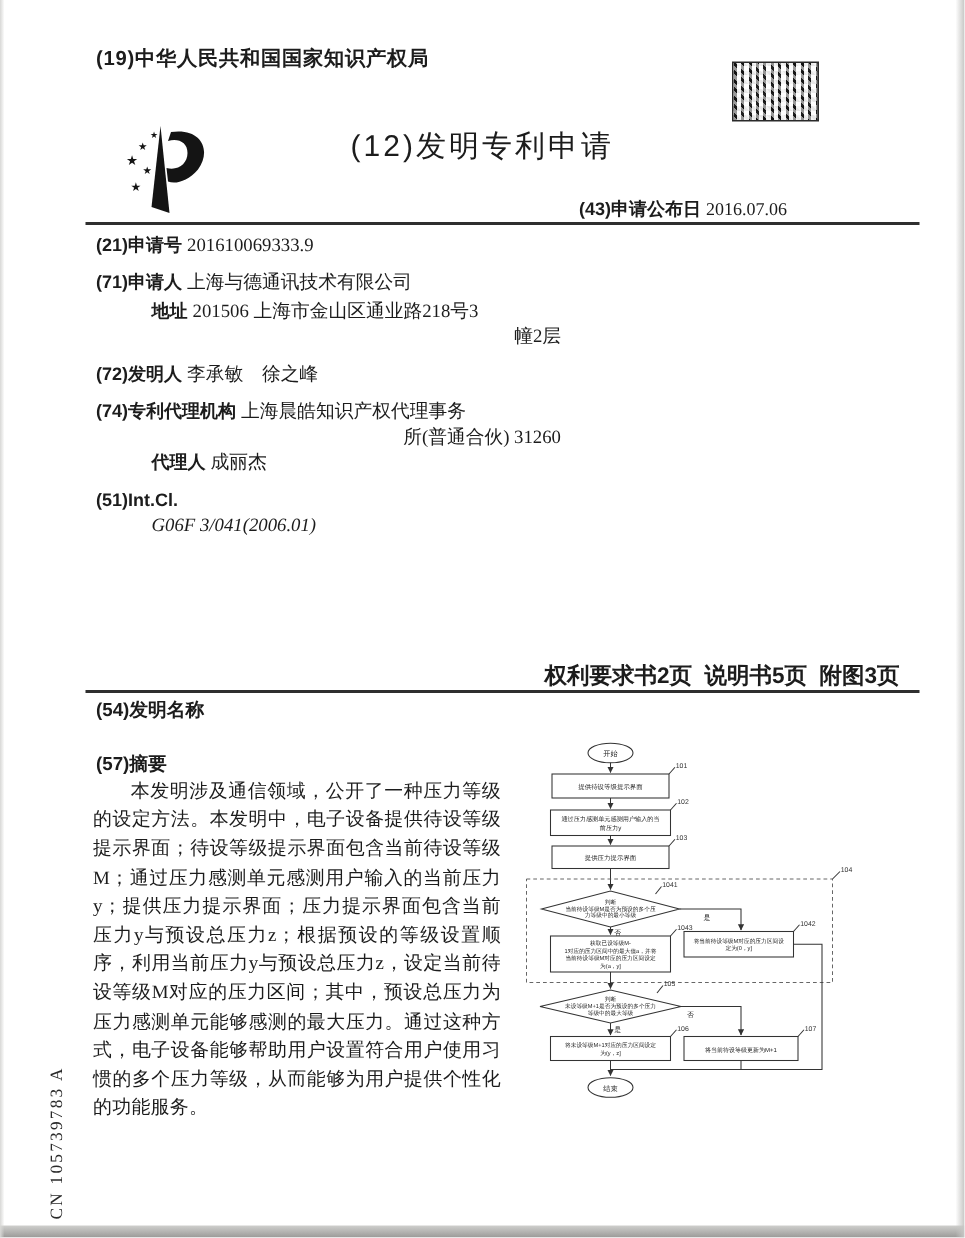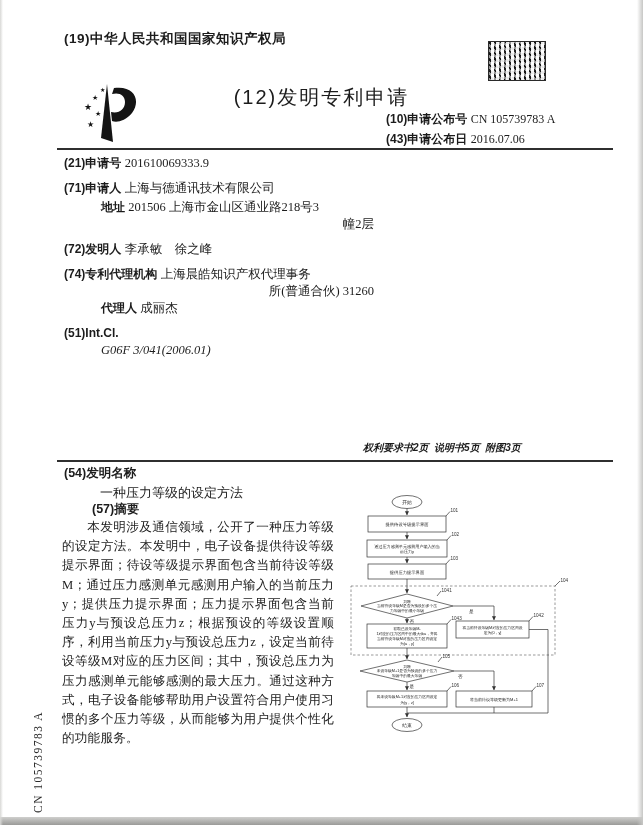--- a/index.html
+++ b/index.html
@@ -29,26 +29,26 @@
 
   .rule{left:57px;width:556px;height:2px;background:#2f2f2f;}
 
   .biblio{left:64px;top:155px;width:310px;font-size:12.5px;line-height:17px;}
   .biblio .item{margin-bottom:8px;}
   .biblio .lbl{font-weight:bold;font-family:"Liberation Sans",sans-serif;font-size:12px;}
   .biblio .cont{padding-left:37px;}
   .biblio .cont2{padding-left:108px;text-align:right;}
   .biblio .ipc{font-style:italic;}
 
-  .pages-info{left:363px;top:441px;font-size:10px;white-space:pre;font-family:"Liberation Sans",sans-serif;font-weight:bold;font-style:italic;}
+  .pages-info{left:363px;top:441px;font-size:15px;white-space:pre;font-family:"Liberation Sans",sans-serif;font-weight:bold;}
 
   .sec-label{font-weight:bold;font-family:"Liberation Sans",sans-serif;font-size:12.5px;}
   .title-54{left:64px;top:465px;}
   .invention-title{left:100px;top:484px;font-size:13px;}
-  .abstract-57{left:64px;top:501px;margin-left:28px;}
+  .abstract-57{left:64px;top:501px;}
   .abstract{
     left:62px;top:518px;width:272px;
     font-size:12.6px;line-height:19.2px;text-align:justify;text-justify:inter-ideograph;
     text-indent:2em;letter-spacing:.2px;
   }
 
   .flowchart{left:336px;top:482px;}
   .flowchart text{font-family:"Liberation Sans",sans-serif;fill:#222;}
   .flowchart .shape{fill:#fff;stroke:#333;stroke-width:.7;}
   .flowchart .wire{fill:none;stroke:#333;stroke-width:.7;}
@@ -82,21 +82,20 @@
     <path d="M34,8 C55,5 61,21 52,33 C45,41 37,43 32,41 L31,32 C39,34 45,29 45,22 C45,15 39,12 32,14 Z" fill="#141414"></path>
     <text x="4" y="30" font-size="9" fill="#141414">★</text>
     <text x="12" y="20" font-size="7" fill="#141414">★</text>
     <text x="15" y="36" font-size="7" fill="#141414">★</text>
     <text x="20" y="12" font-size="6" fill="#141414">★</text>
     <text x="7" y="47" font-size="8" fill="#141414">★</text>
   </svg>
 
   <div class="abs doc-type sans">(12)发明专利申请</div>
 
-  <div class="abs pub-line" style="top:111px;"><span class="lbl sans">(10)申请公布号 </span><span class="val">CN 105739783 A</span></div>
   <div class="abs pub-line" style="top:131px;"><span class="lbl sans">(43)申请公布日 </span><span class="val">2016.07.06</span></div>
 
   <div class="abs rule" style="top:148px;"></div>
 
   <div class="abs biblio">
     <div class="item"><span class="lbl">(21)申请号 </span><span>201610069333.9</span></div>
     <div class="item" style="margin-bottom:2px;"><span class="lbl">(71)申请人 </span><span>上海与德通讯技术有限公司</span></div>
     <div class="cont"><span class="lbl">地址 </span><span>201506 上海市金山区通业路218号3</span></div>
     <div class="cont2" style="margin-bottom:8px;"><span>幢2层</span></div>
     <div class="item"><span class="lbl">(72)发明人 </span><span>李承敏　徐之峰</span></div>
@@ -105,21 +104,20 @@
     <div class="cont" style="margin-bottom:8px;"><span class="lbl">代理人 </span><span>成丽杰</span></div>
     <div><span class="lbl">(51)Int.Cl.</span></div>
     <div class="cont ipc"><span>G06F 3/041(2006.01)</span></div>
   </div>
 
   <div class="abs pages-info">权利要求书2页  说明书5页  附图3页</div>
 
   <div class="abs rule" style="top:460px;"></div>
 
   <div class="abs sec-label title-54">(54)发明名称</div>
-  <div class="abs invention-title">一种压力等级的设定方法</div>
   <div class="abs sec-label abstract-57">(57)摘要</div>
   <div class="abs abstract">本发明涉及通信领域，公开了一种压力等级的设定方法。本发明中，电子设备提供待设等级提示界面；待设等级提示界面包含当前待设等级M；通过压力感测单元感测用户输入的当前压力y；提供压力提示界面；压力提示界面包含当前压力y与预设总压力z；根据预设的等级设置顺序，利用当前压力y与预设总压力z，设定当前待设等级M对应的压力区间；其中，预设总压力为压力感测单元能够感测的最大压力。通过这种方式，电子设备能够帮助用户设置符合用户使用习惯的多个压力等级，从而能够为用户提供个性化的功能服务。</div>
 
   <svg class="abs flowchart" width="296" height="270" viewBox="0 0 296 270">
     <defs>
       <marker id="ah" markerWidth="7" markerHeight="7" refX="5.5" refY="3" orient="auto">
         <path d="M0,0 L6,3 L0,6 Z" fill="#333"></path>
       </marker>
     </defs>
 

